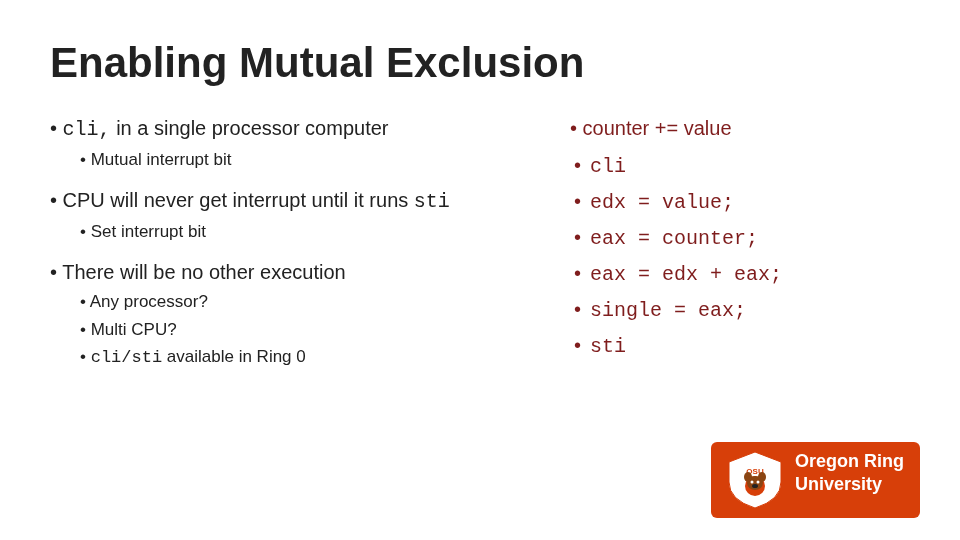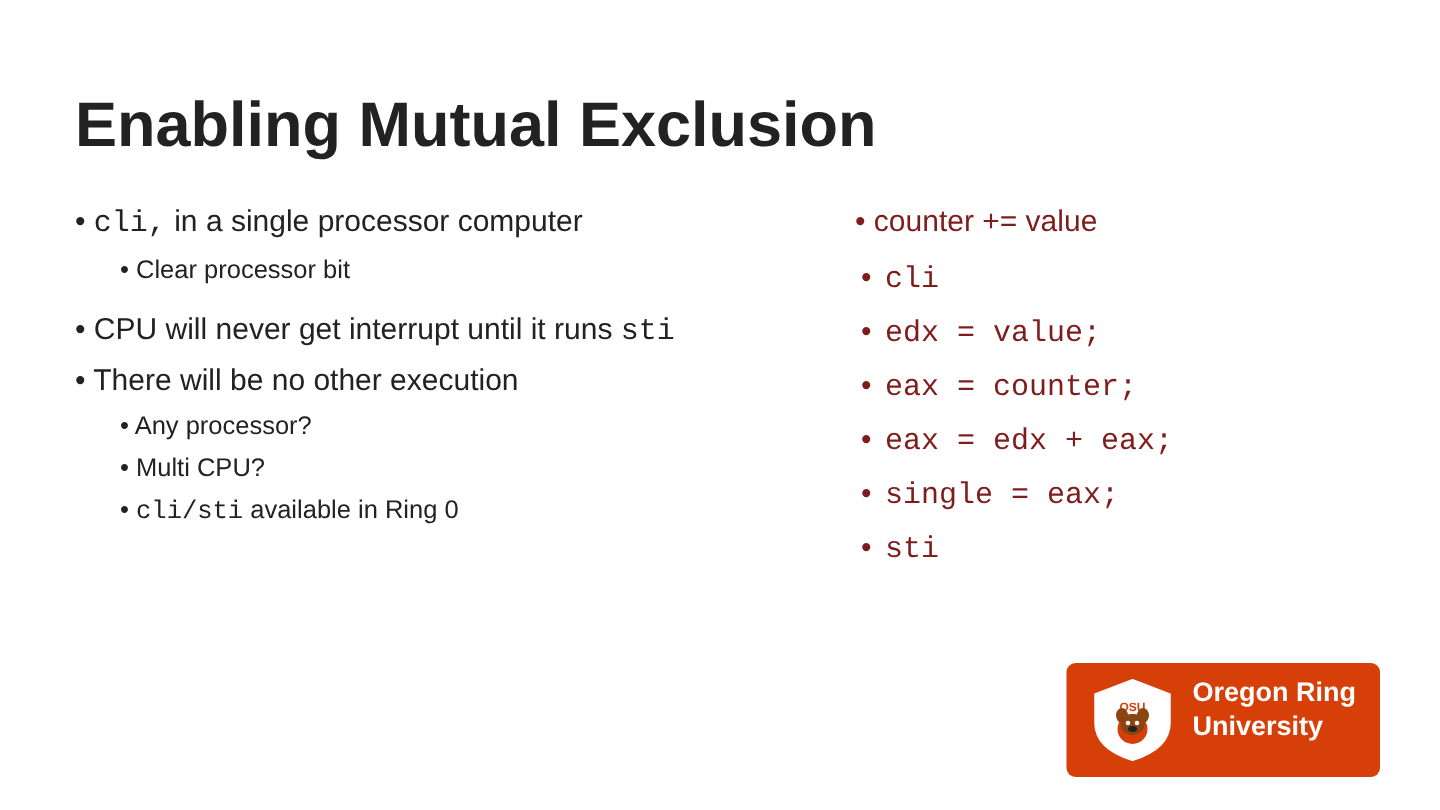--- a/index.html
+++ b/index.html
@@ -8,21 +8,21 @@
       height: 540px;
       background: #ffffff;
       font-family: 'Arial', sans-serif;
       overflow: hidden;
       position: relative;
     }
 
     .slide {
       width: 960px;
       height: 540px;
-      padding: 60px 50px 30px 50px;
+      padding: 40px 50px 30px 50px;
       position: relative;
     }
 
     .title {
       font-size: 42px;
       font-weight: bold;
       color: #222222;
       margin-bottom: 28px;
       line-height: 1.1;
     }
@@ -132,25 +132,28 @@
   <h1 class="title">Enabling Mutual Exclusion</h1>
 
   <div class="content-area">
 
     <div class="left-column">
 
       <div class="bullet-item top-level section-gap">
         <span>• <code>cli,</code> in a single processor computer</span>
       </div>
       <div class="bullet-item sub section-gap">
-        <span>• </span><span>Clear processor bit</span>
+        <span>• </span><span>Mutual interrupt bit</span>
       </div>
 
       <div class="bullet-item top-level section-gap">
         <span>• CPU will never get interrupt until it runs <code>sti</code></span>
+      </div>
+      <div class="bullet-item sub section-gap">
+        <span>• </span><span>Set interrupt bit</span>
       </div>
 
       <div class="bullet-item top-level section-gap">
         <span>• There will be no other execution</span>
       </div>
       <div class="bullet-item sub2">
         <span>• </span><span>Any processor?</span>
       </div>
       <div class="bullet-item sub2">
         <span>• </span><span>Multi CPU?</span>

